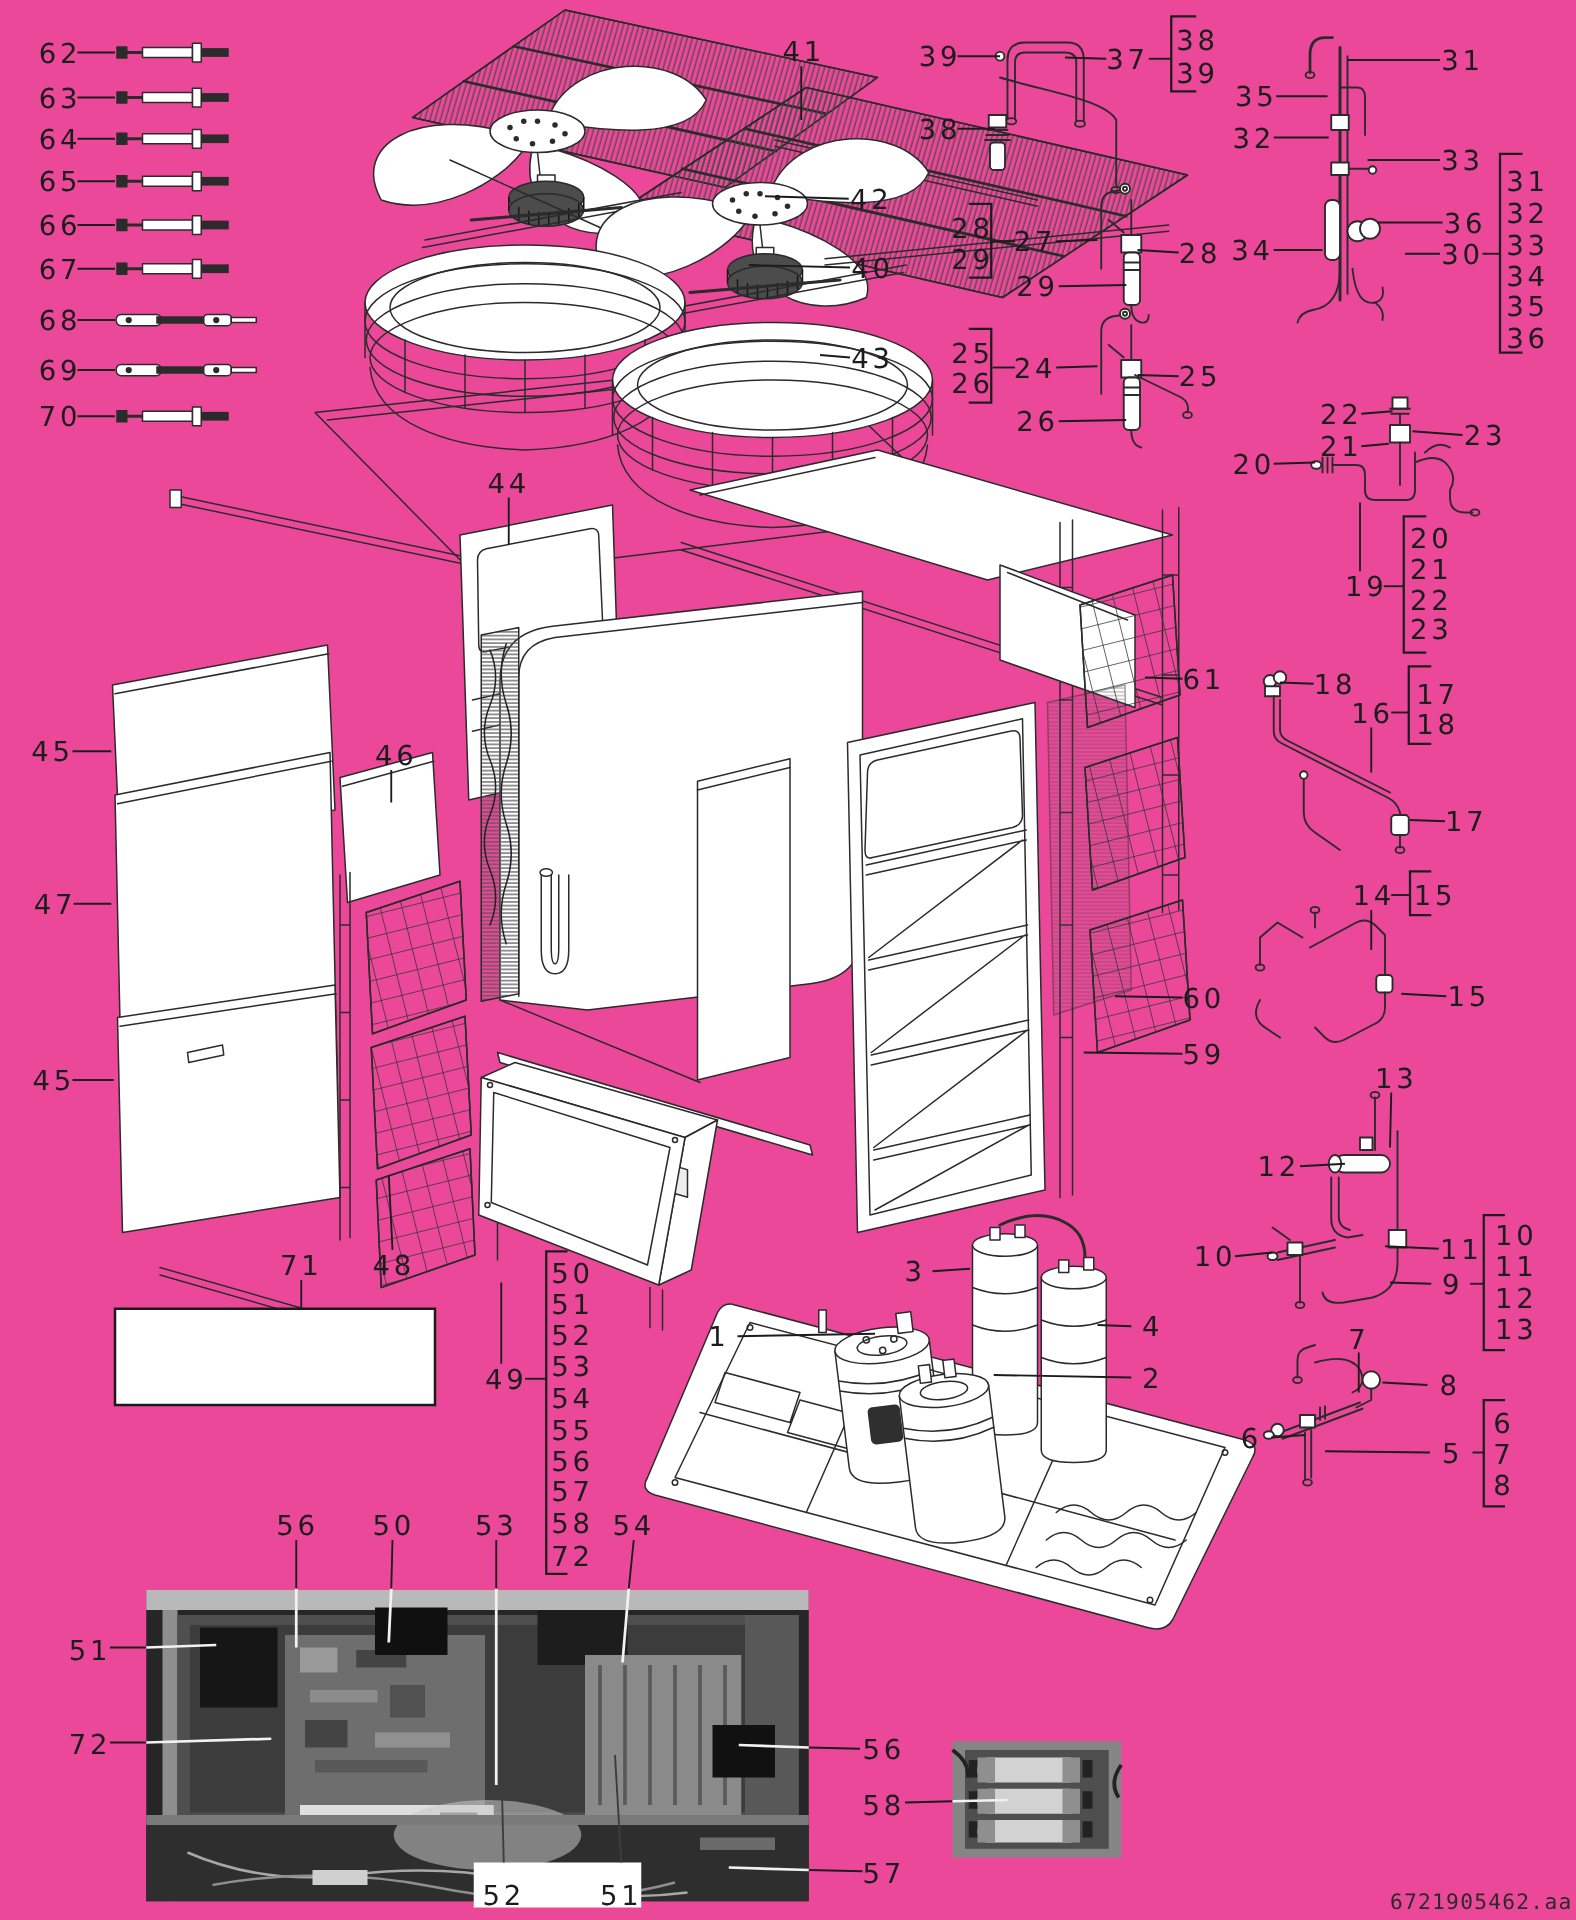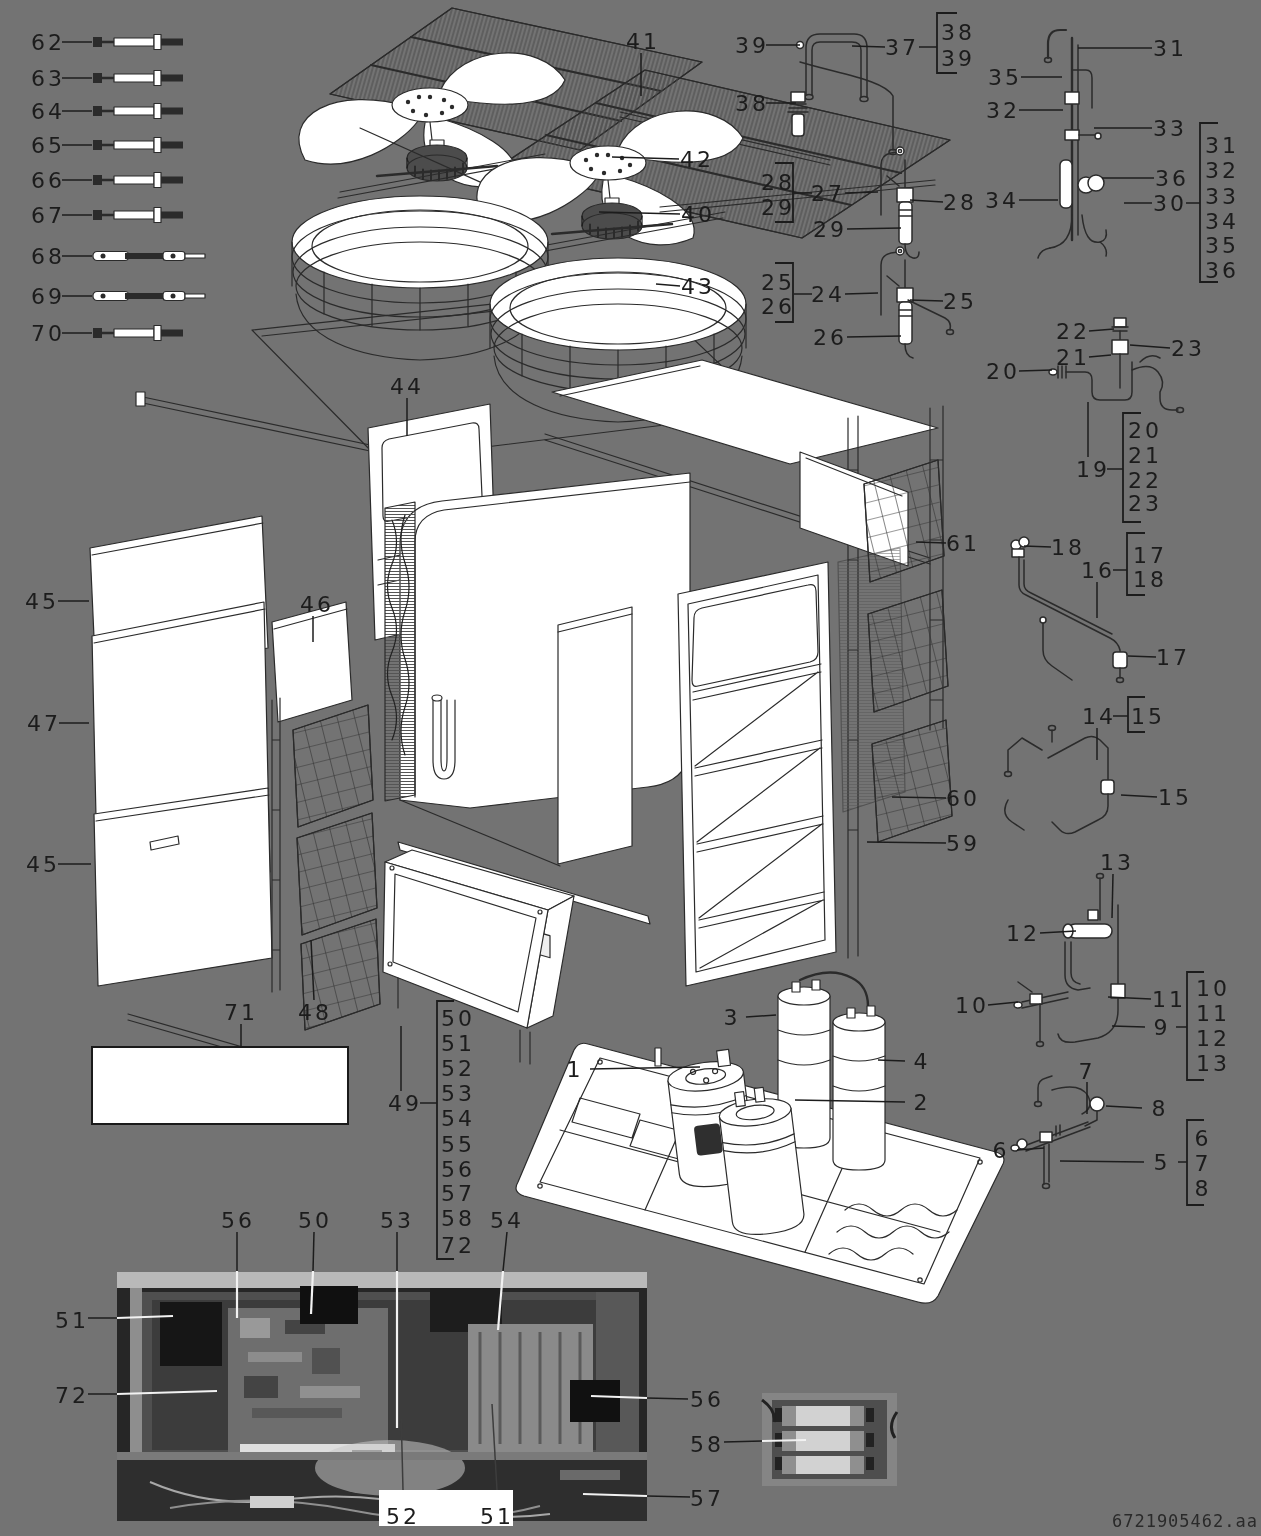--- a/index.html
+++ b/index.html
@@ -1,16 +1,16 @@
 <!DOCTYPE html>
 <html><head>
 <meta charset="utf-8">
 <style>
   html,body{margin:0;padding:0;background:#ffffff;}
-  #stage{position:relative;width:1261px;height:1536px;background:#737373;overflow:hidden;
+  #stage{position:relative;width:1261px;height:1536px;background:#ec4899;overflow:hidden;
          font-family:"DejaVu Sans","Liberation Sans",sans-serif;}
   svg{display:block}
   text.lbl{font-family:"DejaVu Sans","Liberation Sans",sans-serif;font-size:22px;
            letter-spacing:3px;fill:#1c1c1c;}
   text.mono{font-family:"DejaVu Sans Mono","Liberation Mono",monospace;font-size:17px;
             letter-spacing:1px;fill:#2a2a2a;}
 </style>
 </head>
 <body>
 

